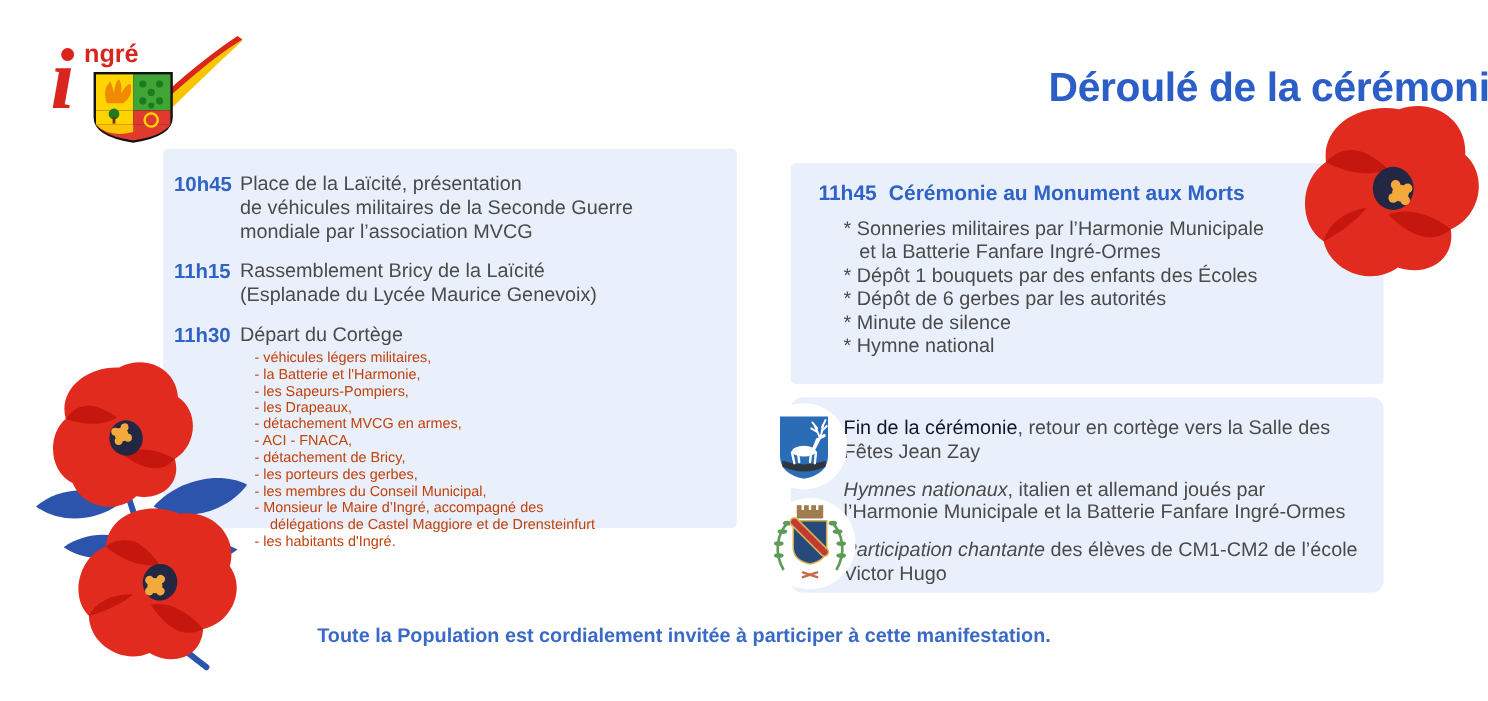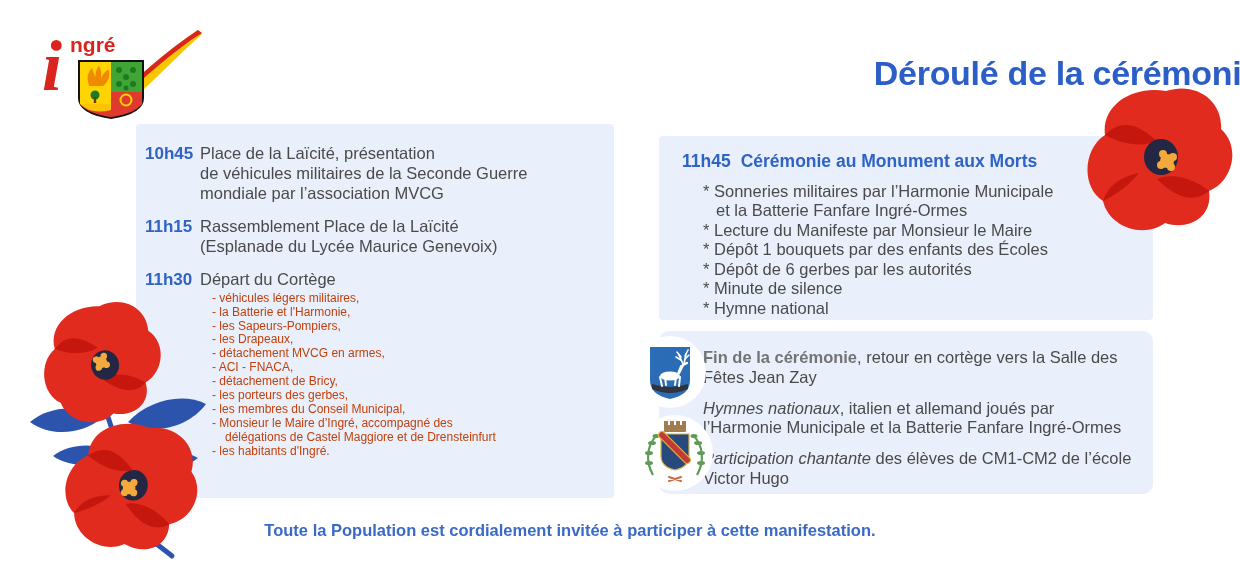--- a/index.html
+++ b/index.html
@@ -17,21 +17,21 @@
     left:0;top:54px;width:1240px;text-align:right;
     font-size:34px;font-weight:700;color:#2b5ec6;letter-spacing:-0.3px;padding-left:20px;
   }
   .page-footer{
     left:0;top:521px;width:1140px;text-align:center;
     font-size:16.5px;font-weight:600;color:#3a6ac6;
   }
 
   
   .panel{background:#e9effb;border-radius:4px;z-index:1;}
-  .panel-left   {left:136px;top:124px;width:478px;height:374px;padding:0;box-sizing:border-box;}
+  .panel-left   {left:136px;top:124px;width:478px;height:316px;padding:0;box-sizing:border-box;}
   .panel-ceremony{left:659px;top:136px;width:494px;height:184px;box-sizing:border-box;}
   .panel-closing {left:659px;top:331px;width:494px;height:163px;box-sizing:border-box;border-radius:10px;}
 
   
   .schedule{padding:20px 14px 0 9px;}
   .entry{display:flex;margin-bottom:13px;}
   .entry .time{
     flex:0 0 55px;font-weight:700;color:#2f63c5;font-size:17px;line-height:1.2;
   }
   .entry .etext{font-size:16.5px;line-height:1.21;color:#4a4a4a;}
@@ -46,21 +46,21 @@
   .ceremony-head .c-time{margin-right:10px;}
   .starlist{list-style:none;margin:10px 0 0 0;padding:0 0 0 44px;}
   .starlist li{
     font-size:16.5px;line-height:1.18;color:#4a4a4a;
     padding-left:13px;text-indent:-13px;white-space:pre-line;
   }
 
   
   .closing-body{padding:17px 18px 0 44px;font-size:16.5px;line-height:1.2;}
   .closing-row{margin-bottom:11px;}
-  .fin-lead{font-weight:700;color:#737373;}
+  .fin-lead{font-weight:400;color:#0f172a;}
   .ital{font-style:italic;}
 
   .crest{position:absolute;z-index:3;}
   .crest-deer {left:-26px;top:4px;width:74px;height:74px;}
   .crest-castel{left:-24px;top:82px;width:80px;height:80px;}
 
   
   .logo{left:40px;top:28px;width:165px;height:92px;z-index:2;}
   .poppy-tr{left:1085px;top:86px;width:150px;height:148px;z-index:4;}
   .poppy-bl{left:8px;top:272px;width:220px;height:290px;z-index:4;}
@@ -111,21 +111,21 @@
 
     <div class="entry">
       <span class="time">10h45</span>
       <div class="etext pre">Place de la Laïcité, présentation
 de véhicules militaires de la Seconde Guerre
 mondiale par l’association MVCG</div>
     </div>
 
     <div class="entry">
       <span class="time">11h15</span>
-      <div class="etext pre">Rassemblement Place de la Laïcité
+      <div class="etext pre">Rassemblement Bricy de la Laïcité
 (Esplanade du Lycée Maurice Genevoix)</div>
     </div>
 
     <div class="entry">
       <span class="time">11h30</span>
       <div class="etext">
         <div>Départ du Cortège</div>
         <ul class="cortege">
           <li>- véhicules légers militaires,</li>
           <li>- la Batterie et l'Harmonie,</li>
@@ -146,21 +146,20 @@
   </div>
 </div>
 
 <div class="abs panel panel-ceremony">
   <div class="ceremony-head">
     <span class="c-time">11h45</span><span>Cérémonie au Monument aux Morts</span>
   </div>
   <ul class="starlist">
     <li>* Sonneries militaires par l’Harmonie Municipale
 et la Batterie Fanfare Ingré-Ormes</li>
-    <li>* Lecture du Manifeste par Monsieur le Maire</li>
     <li>* Dépôt 1 bouquets par des enfants des Écoles</li>
     <li>* Dépôt de 6 gerbes par les autorités</li>
     <li>* Minute de silence</li>
     <li>* Hymne national</li>
   </ul>
 </div>
 
 <div class="abs panel panel-closing">
 
   <svg class="crest crest-deer" viewBox="0 0 74 74" aria-hidden="true">

